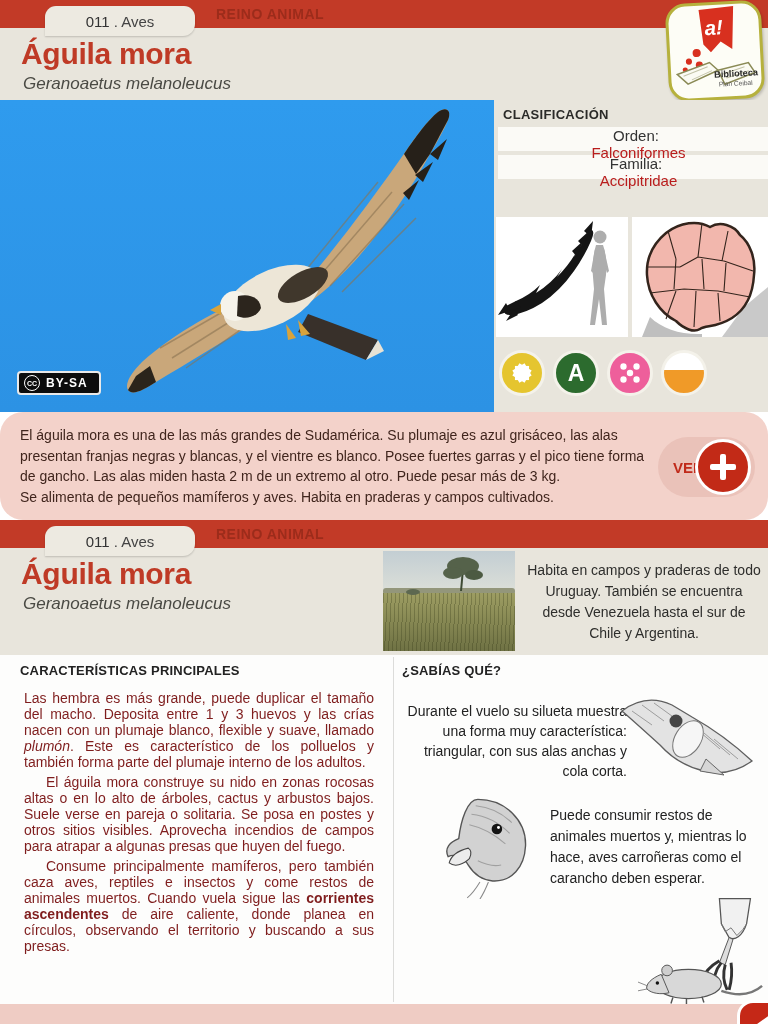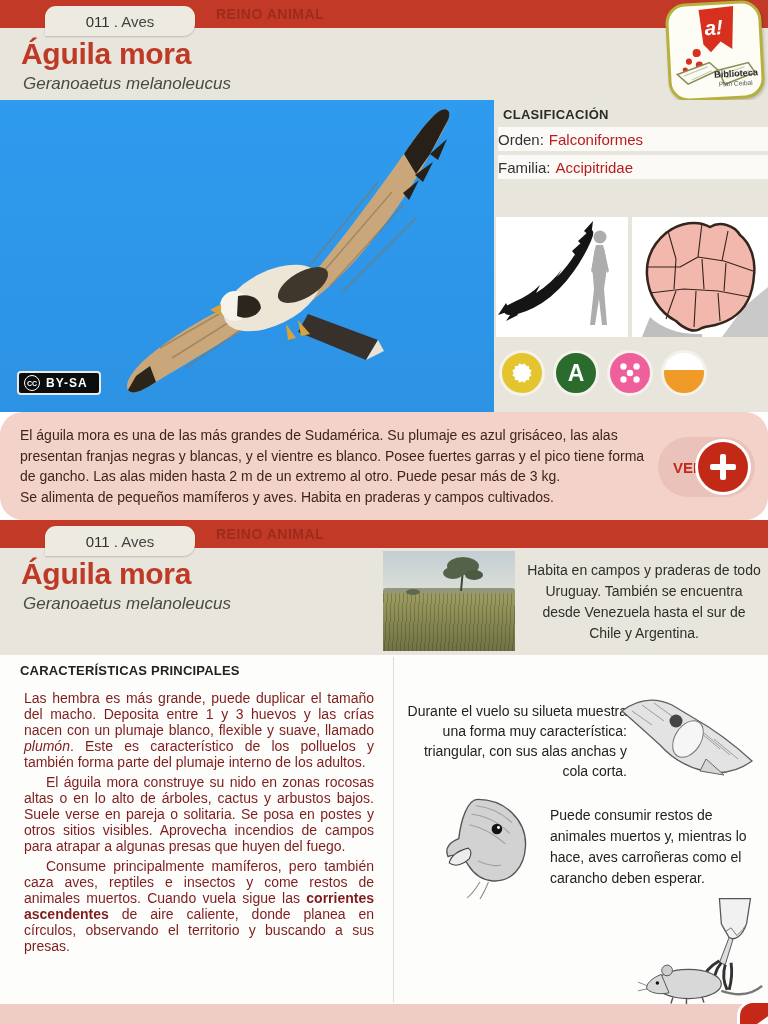--- a/index.html
+++ b/index.html
@@ -37,21 +37,21 @@
   .cc-badge{position:absolute;left:17px;top:271px;height:20px;display:flex;align-items:center;gap:6px;
             background:#0c0c0c;border:2px solid #e9e9e9;border-radius:4px;padding:0 11px 0 5px;}
   .cc-circle{width:14px;height:14px;border:1.5px solid #fff;border-radius:50%;color:#fff;font-size:7px;
              font-weight:bold;display:flex;align-items:center;justify-content:center;}
   .cc-lic{color:#fff;font-weight:bold;font-size:12px;letter-spacing:1px;}
 
   
   .panel{position:absolute;left:494px;top:100px;width:274px;height:312px;background:#e8e5dc;}
   .cls-head{height:27px;line-height:30px;padding-left:9px;font-size:13px;font-weight:bold;color:#2a2a28;letter-spacing:.3px;}
   .cls-row{height:24px;margin:0 0 4px 4px;background:#fbfaf6;display:flex;align-items:center;
-           padding-left:0;font-size:15px;color:#333;}
+           padding-left:6px;font-size:15px;color:#333;flex-direction:column;}
   .cls-row .val{margin-left:5px;color:#b91c1c;}
   .val.it{font-style:italic;}
   .sil-box{position:absolute;left:2px;top:117px;width:132px;height:120px;background:#fff;}
   .map-box{position:absolute;left:138px;top:117px;width:136px;height:120px;background:#fff;overflow:hidden;}
   .sil-box svg,.map-box svg{position:absolute;inset:0;}
   .icons{position:absolute;left:5px;top:250px;display:flex;gap:8px;}
   .icn{width:46px;height:46px;border-radius:50%;border:3px solid #f4f2ea;box-sizing:border-box;
        display:flex;align-items:center;justify-content:center;}
   .icn-sun{background:#e5c52f}
   .icn-a{background:#2c6b2e;color:#fff;font-weight:bold;font-size:23px;}
@@ -267,20 +267,21 @@
     <div class="divider"></div>
 
     <div class="colL">
       <h3 class="sec-head">CARACTERÍSTICAS PRINCIPALES</h3>
       <p><span>Las hembra es más grande, puede duplicar el tamaño del macho. Deposita entre 1 y 3 huevos y las crías nacen con un plumaje blanco, flexible y suave, llamado </span><i>plumón</i><span>. Este es característico de los polluelos y también forma parte del plumaje interno de los adultos.</span></p>
       <p class="ind">El águila mora construye su nido en zonas rocosas altas o en lo alto de árboles, cactus y arbustos bajos. Suele verse en pareja o solitaria. Se posa en postes y otros sitios visibles. Aprovecha incendios de campos para atrapar a algunas presas que huyen del fuego.</p>
       <p class="ind"><span>Consume principalmente mamíferos, pero también caza aves, reptiles e insectos y come restos de animales muertos. Cuando vuela sigue las </span><b>corrientes ascendentes</b><span> de aire caliente, donde planea en círculos, observando el territorio y buscando a sus presas.</span></p>
     </div>
 
     <div class="colR">
+      <h3 class="sec-head">¿SABÍAS QUÉ?</h3>
 
       <div class="fact f1">Durante el vuelo su silueta muestra una forma muy característica: triangular, con sus alas anchas y cola corta.</div>
       <div class="sk sk1">
         <svg viewBox="0 0 138 118">
           <path d="M4,30 Q28,12 54,24 L74,36 Q106,54 134,80 Q112,96 86,90 Q60,84 42,64 Q20,44 4,30 Z" fill="#e3e3e3" stroke="#5f5f5f" stroke-width="1.3"></path>
           <g stroke="#9d9d9d" stroke-width="1" fill="none">
             <path d="M14,30 L34,44 M24,24 L46,40 M36,22 L58,38 M86,52 L112,74 M96,58 L120,78 M76,46 L102,68"></path>
           </g>
           <ellipse cx="70" cy="58" rx="13" ry="20" transform="rotate(32 70 58)" fill="#f6f6f6" stroke="#777"></ellipse>
           <circle cx="58" cy="40" r="6.5" fill="#454545"></circle>

